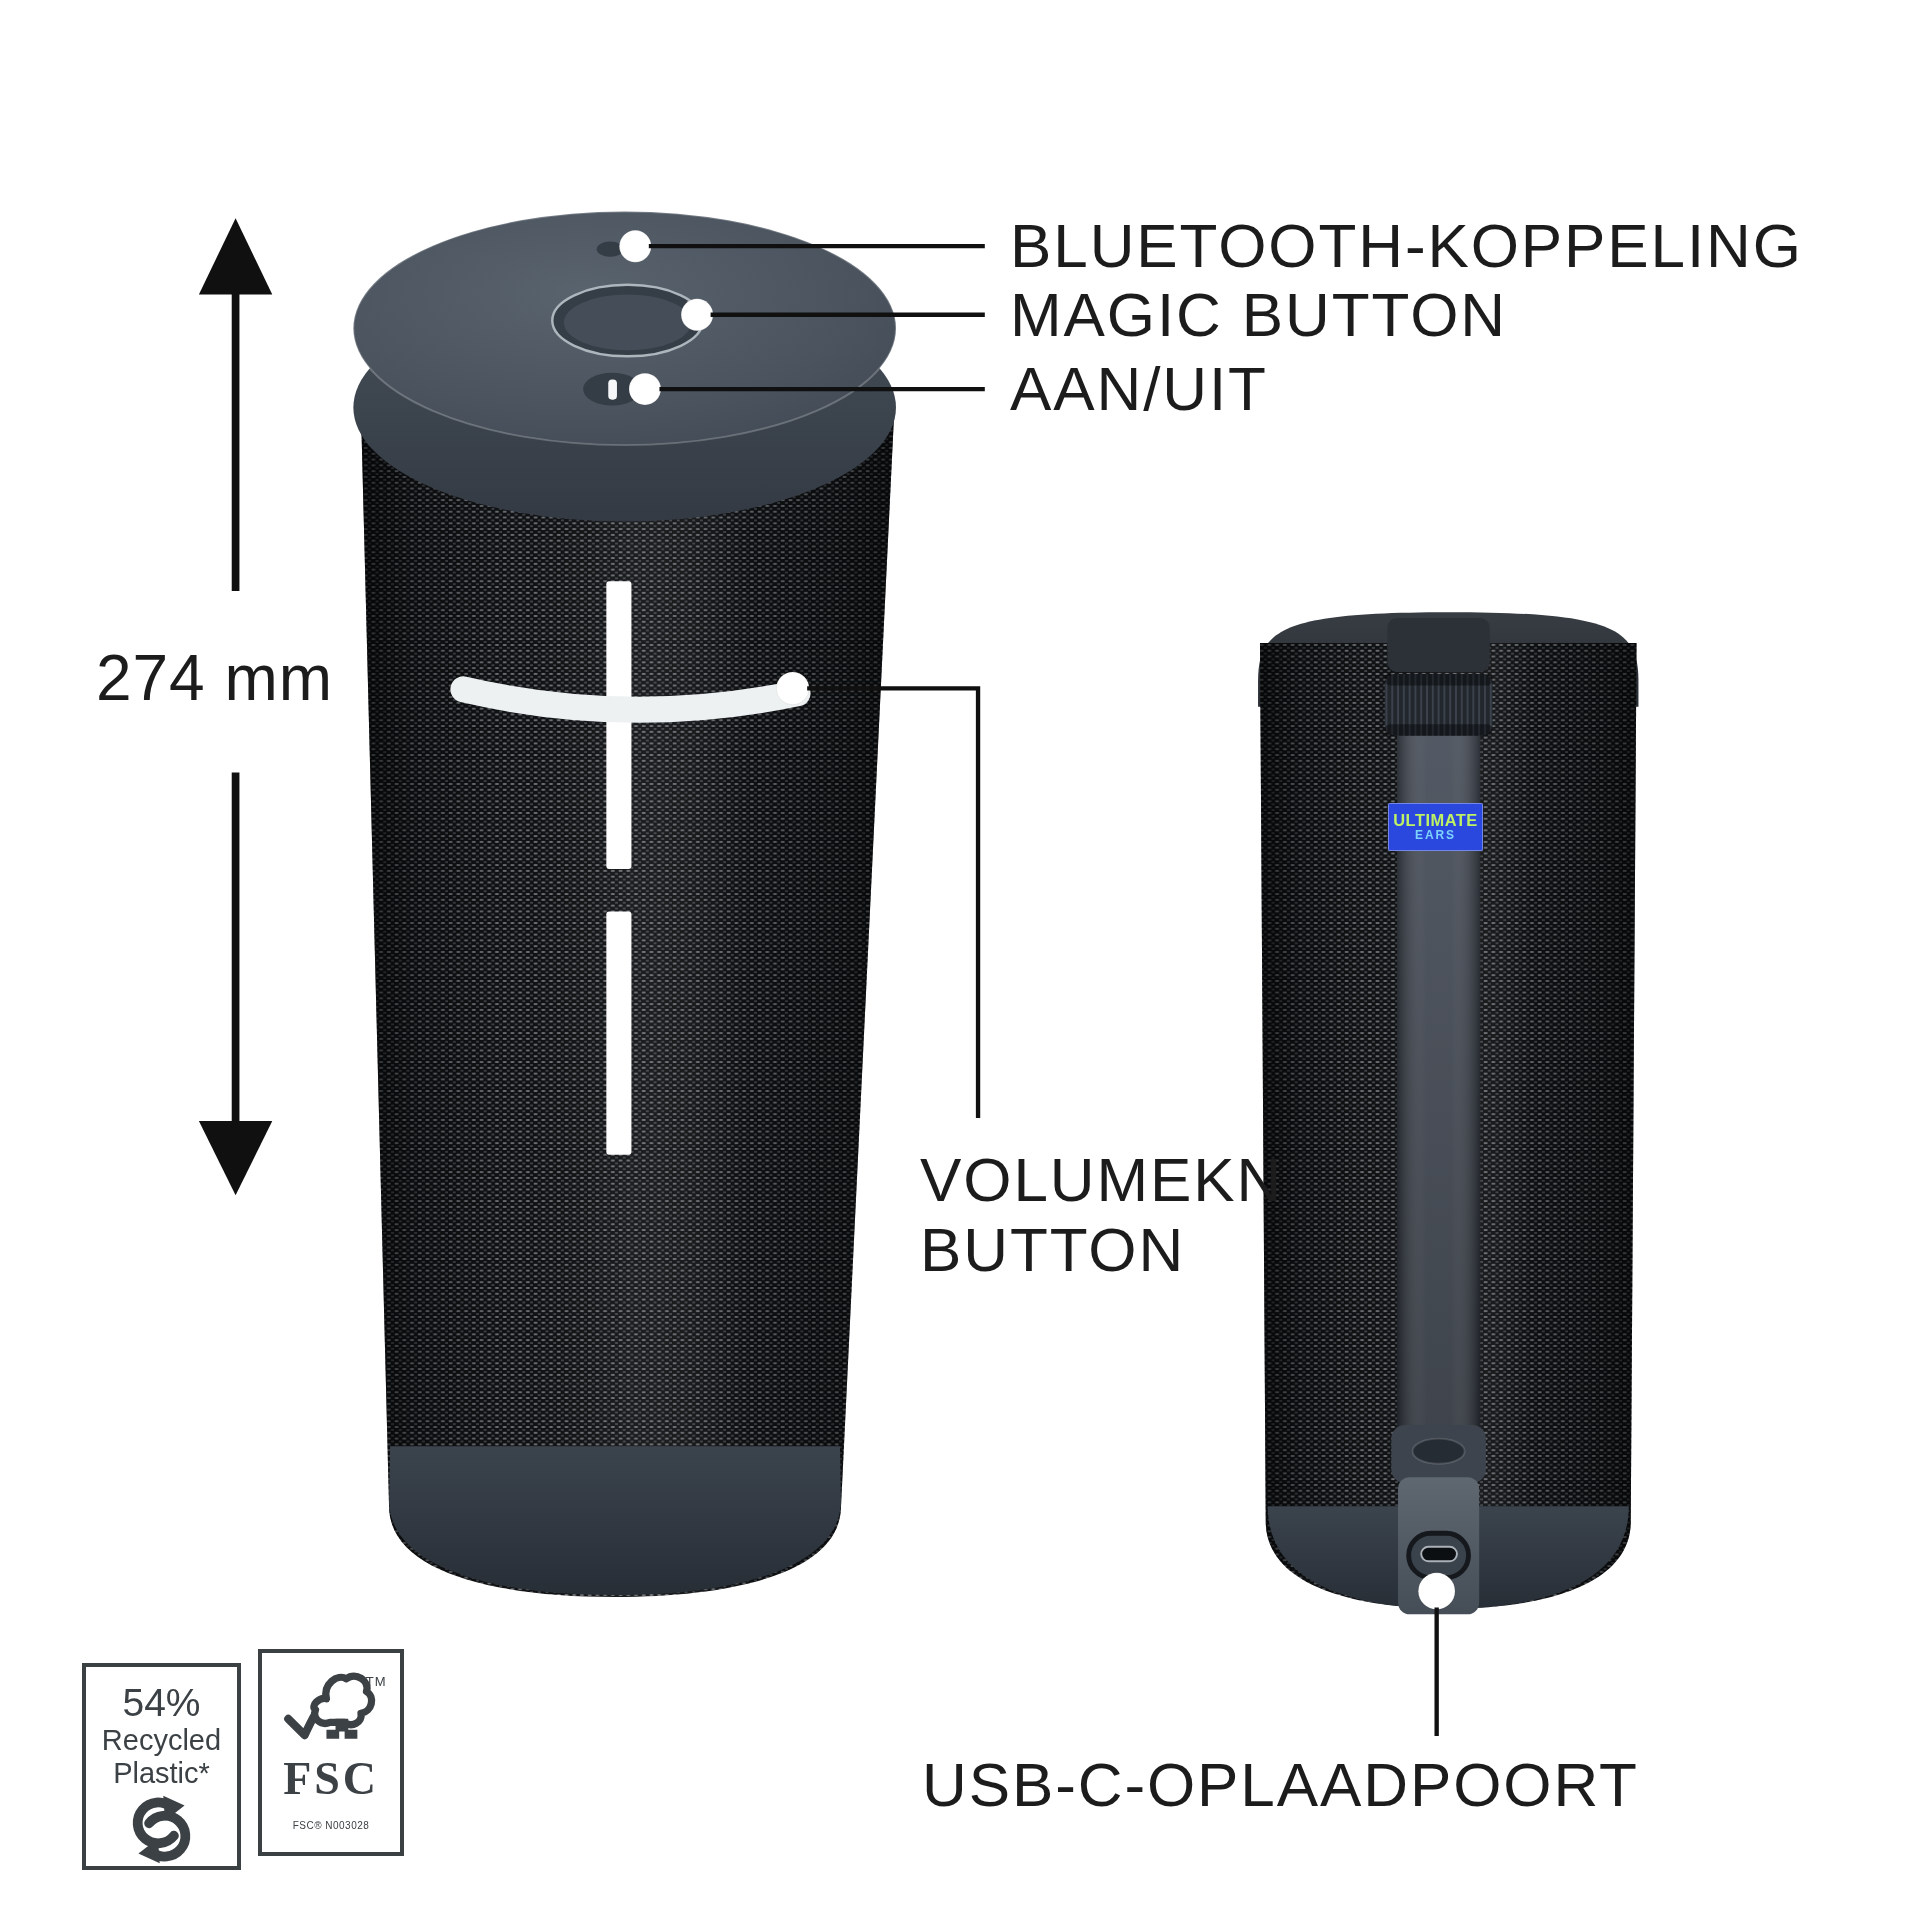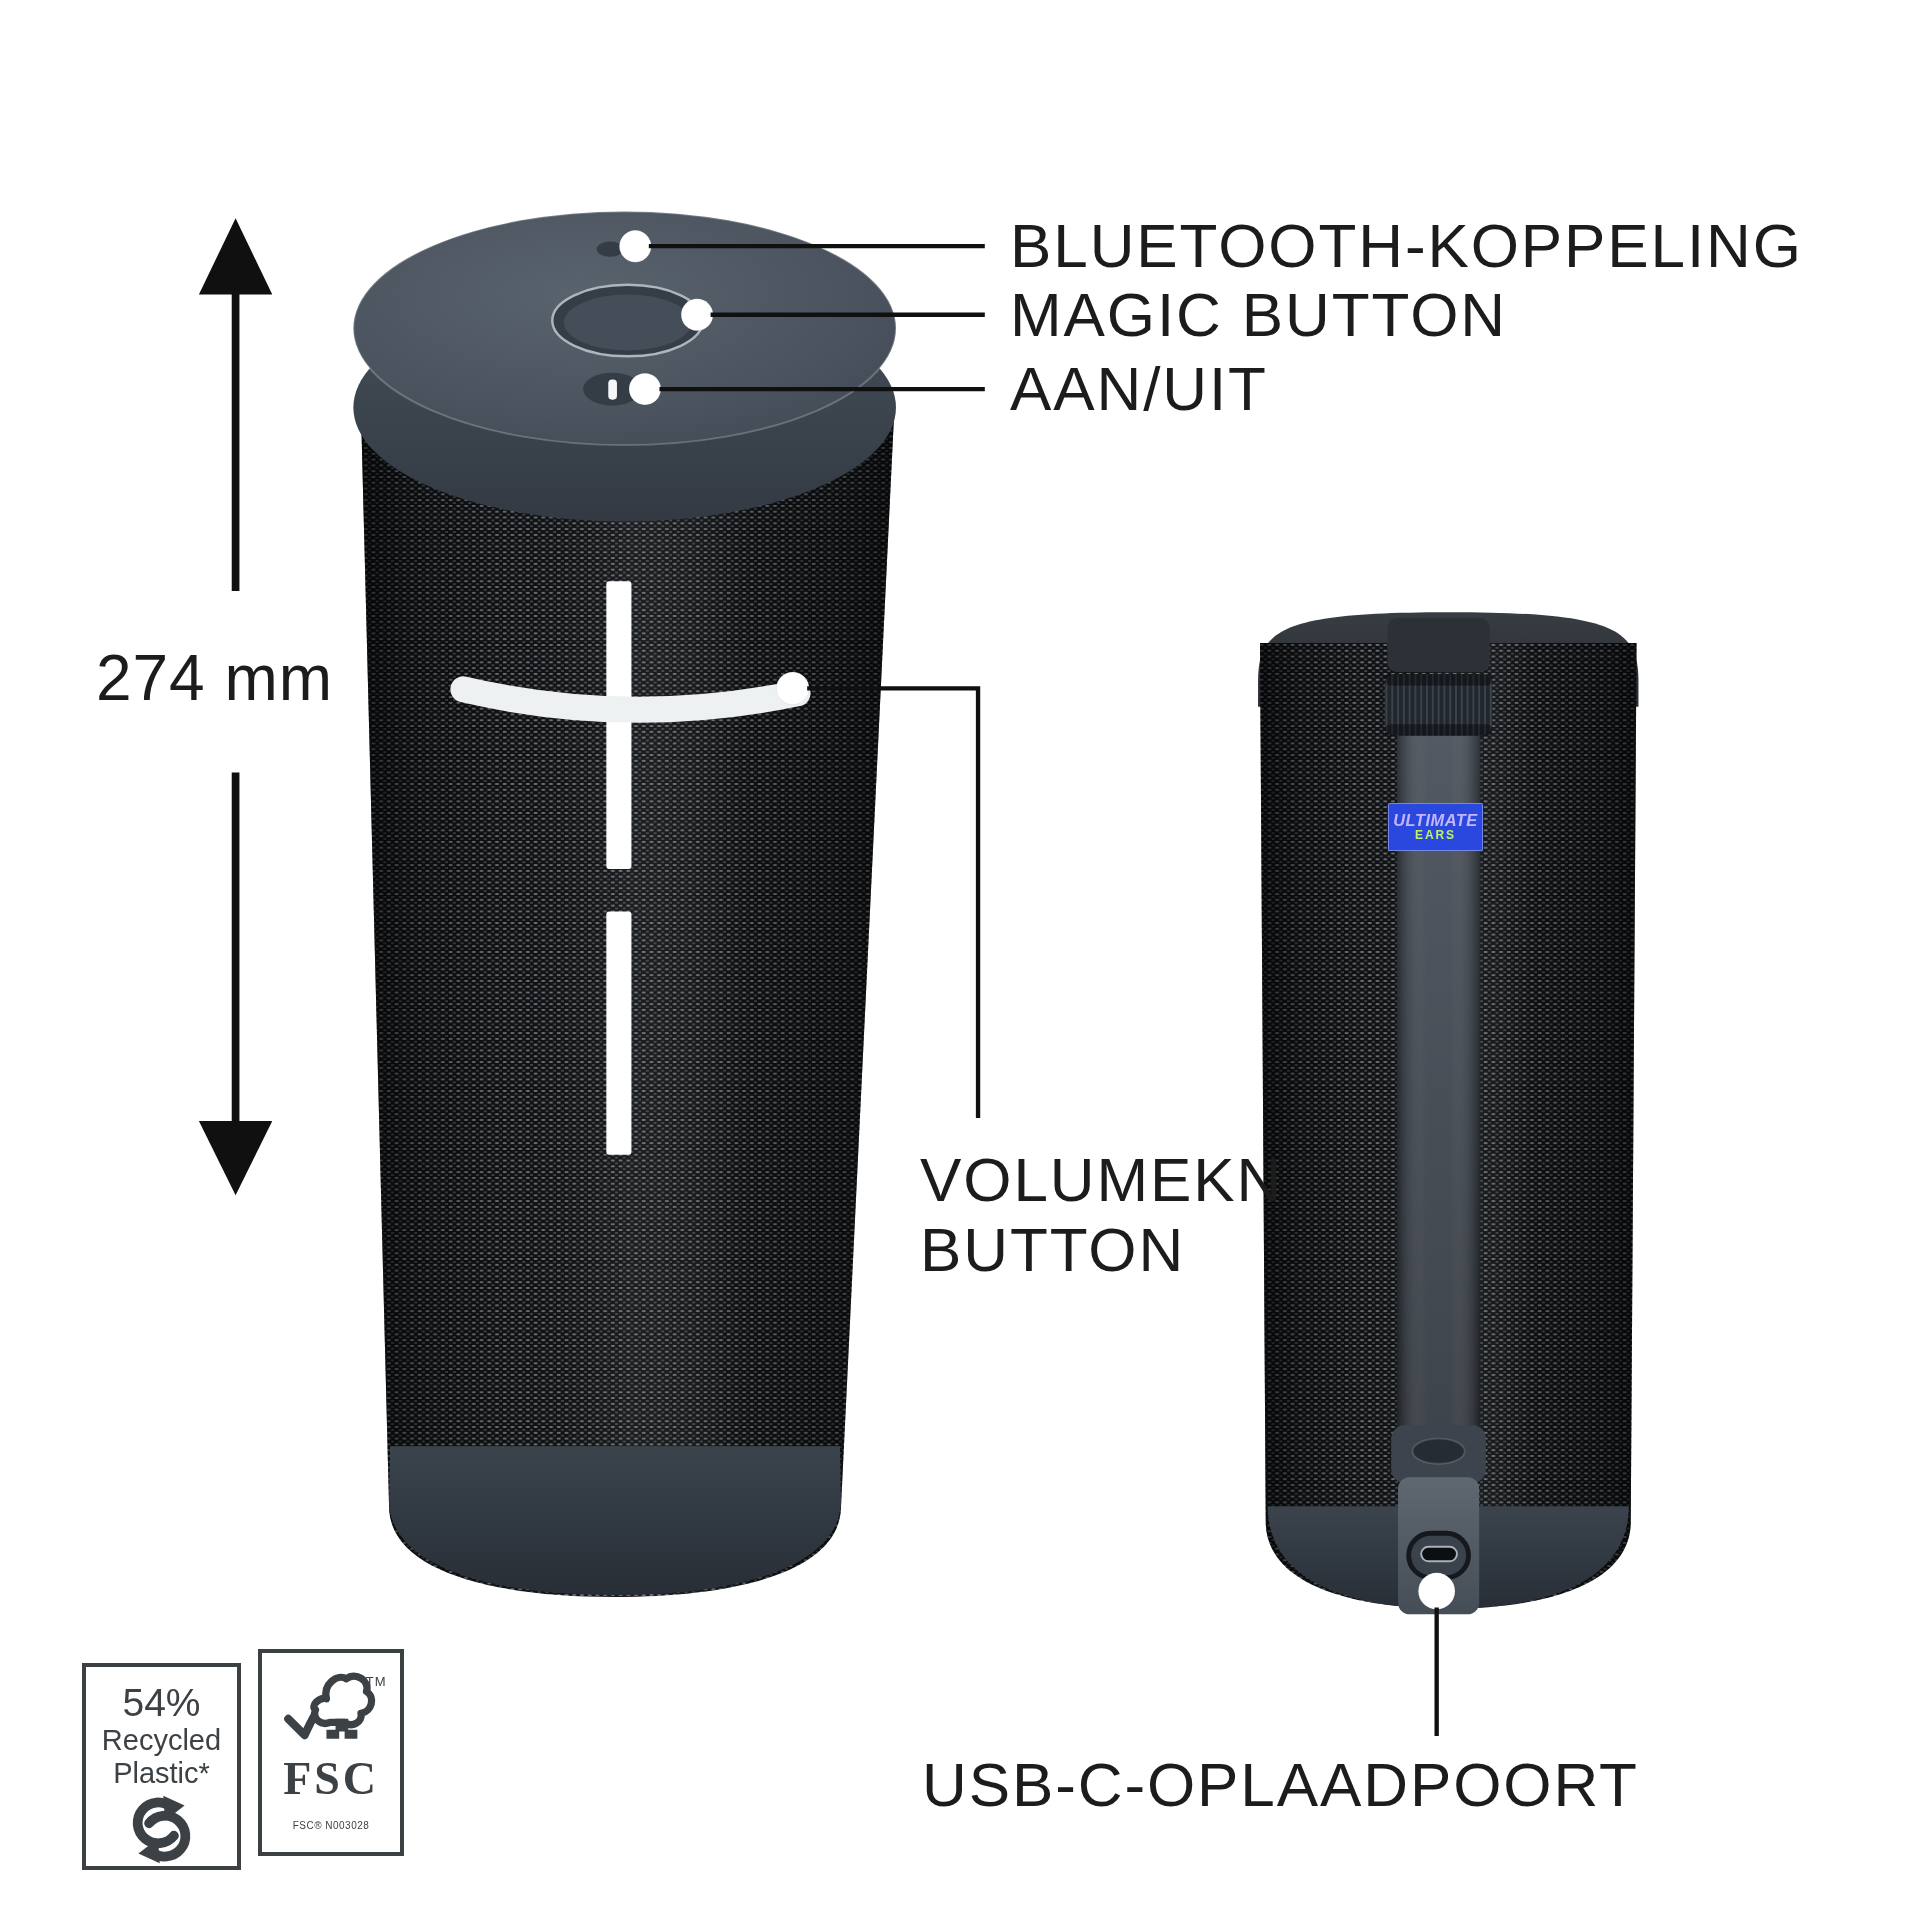--- a/index.html
+++ b/index.html
@@ -14,22 +14,22 @@
   }
   .dim-label{
     position:absolute;left:58px;top:641px;width:313px;text-align:center;
     font-size:64px;color:#1c1c1c;letter-spacing:1px;
   }
   .ue-badge{
     position:absolute;left:1388px;top:803px;width:95px;height:48px;
     display:flex;flex-direction:column;align-items:center;justify-content:center;
     border:1.9px solid rgba(255,255,255,0.35);box-sizing:border-box;border-radius:1.9px;
   }
-  .ue-badge .l1{color:#c4b5fd;font-weight:700;font-size:16.4px;letter-spacing:0.5px;line-height:17.4px;font-style:italic;}
-  .ue-badge .l2{color:#bef264;font-weight:700;font-size:12px;letter-spacing:1.9px;line-height:13.5px;}
+  .ue-badge .l1{color:#bef264;font-weight:700;font-size:16.4px;letter-spacing:0.5px;line-height:17.4px;}
+  .ue-badge .l2{color:#7dd3fc;font-weight:700;font-size:12px;letter-spacing:1.9px;line-height:13.5px;}
   .cert-box{
     position:absolute;background:#fff;border:4.8px solid #3b4043;box-sizing:border-box;
     display:flex;flex-direction:column;align-items:center;color:#3c4145;
   }
   #recycled-box{left:82px;top:1663px;width:159px;height:207px;padding-top:15.4px;}
   #recycled-box .pct{font-size:39px;line-height:42px;letter-spacing:0px;}
   #recycled-box .ln{font-size:29px;line-height:33px;}
   #fsc-box{left:258px;top:1649px;width:146px;height:207px;padding-top:11.6px;position:absolute;}
   #fsc-box .fsc-word{font-family:"Liberation Serif",serif;font-weight:700;font-size:46px;line-height:41px;letter-spacing:2.9px;}
   #fsc-box .fsc-lic{font-size:10px;line-height:17.4px;letter-spacing:0.5px;margin-top:18px;}

